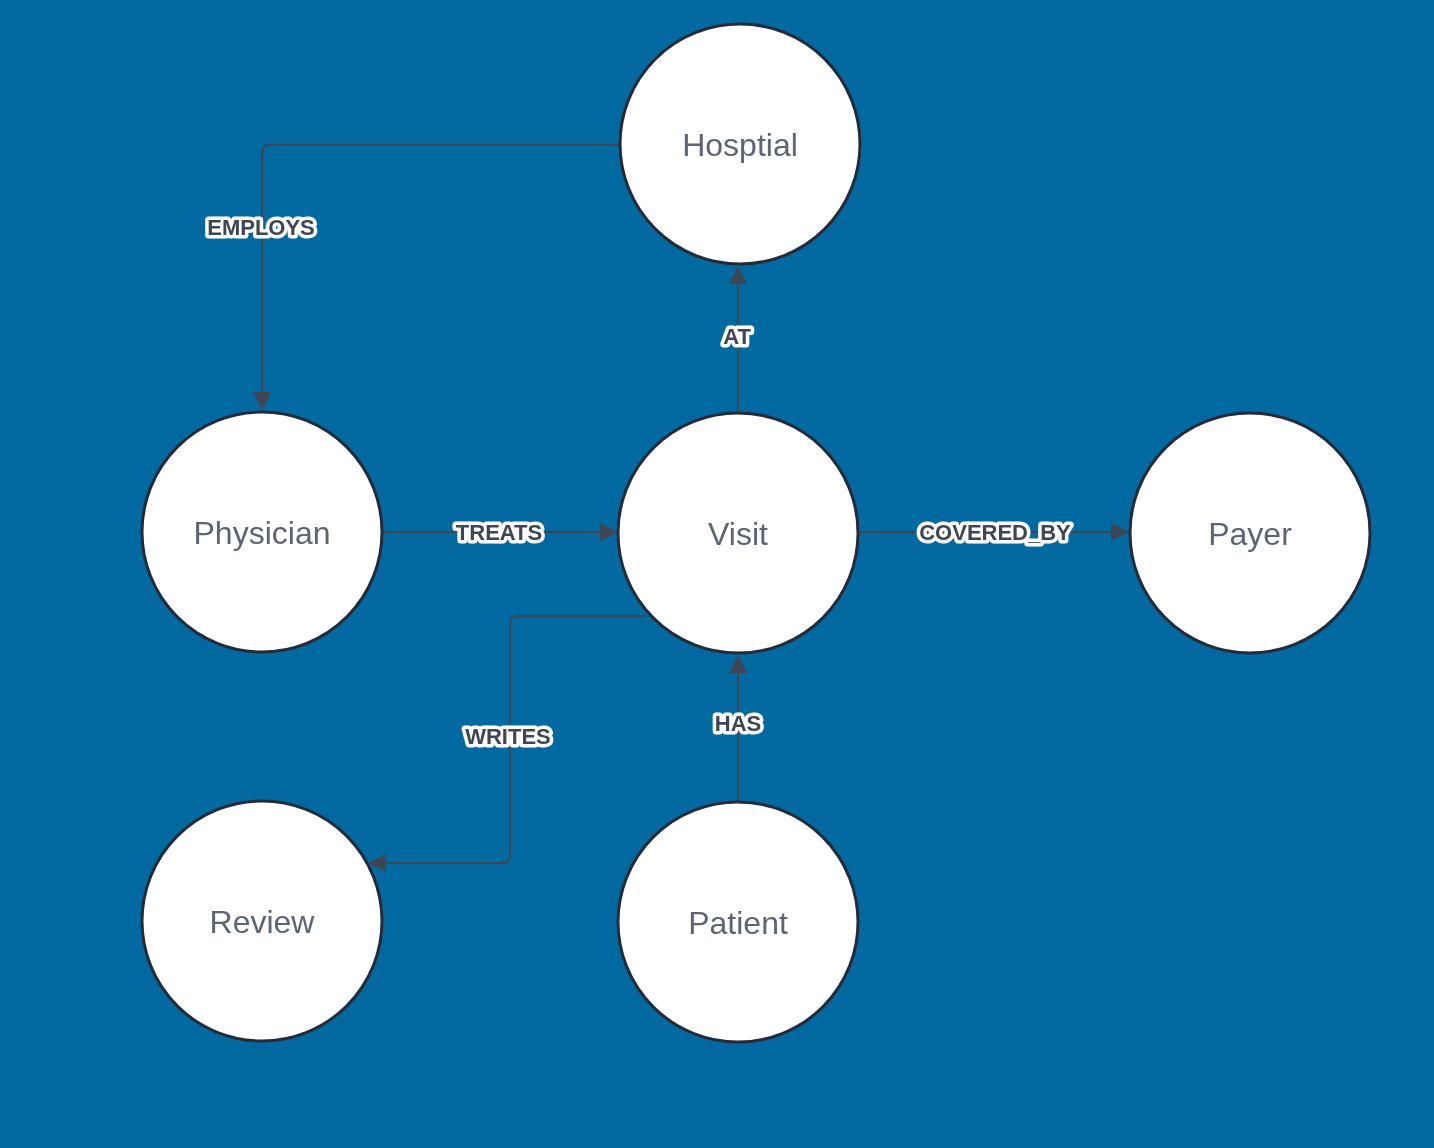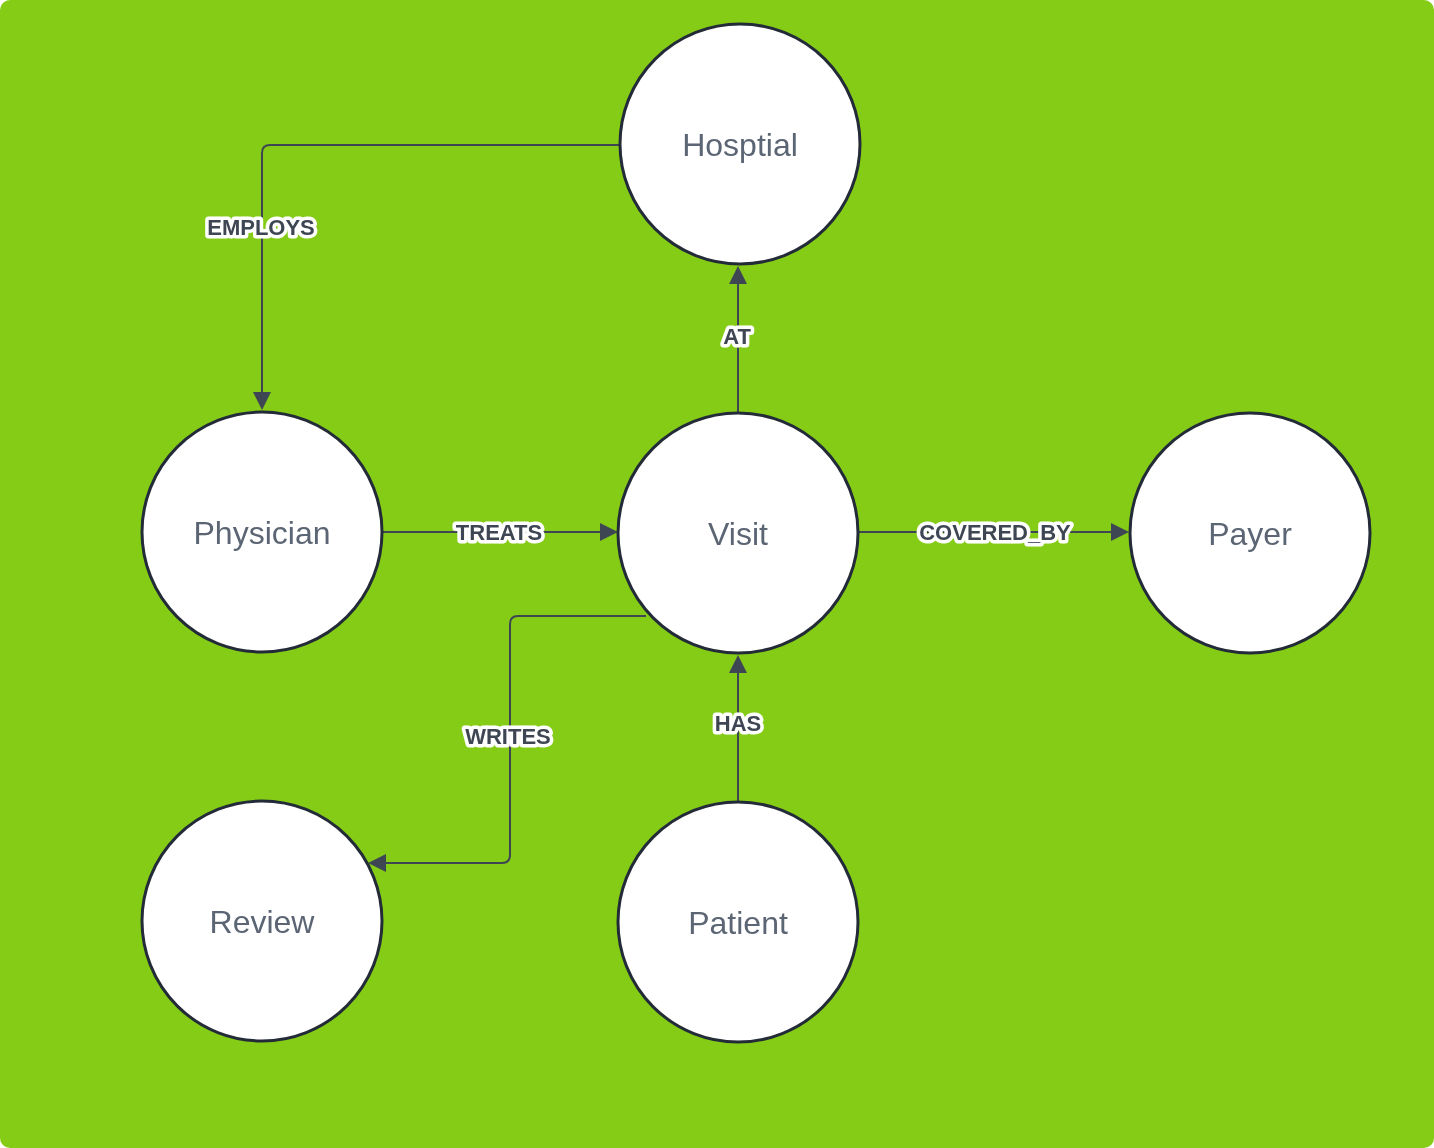--- a/index.html
+++ b/index.html
@@ -4,23 +4,22 @@
 <style>
   html, body {
     margin: 0;
     padding: 0;
     background: #ffffff;
   }
   .canvas-wrap {
     position: relative;
     width: 1434px;
     height: 1148px;
-    background: #84cc16;
+    background: #0369a1;
     font-family: "Liberation Sans", "DejaVu Sans", sans-serif;
-    border-radius: 10px;
   }
   svg { display: block; }
   .node-circle {
     fill: #ffffff;
     stroke: #242b38;
     stroke-width: 3;
   }
   .node-label {
     fill: #5b6573;
     font-size: 32px;

